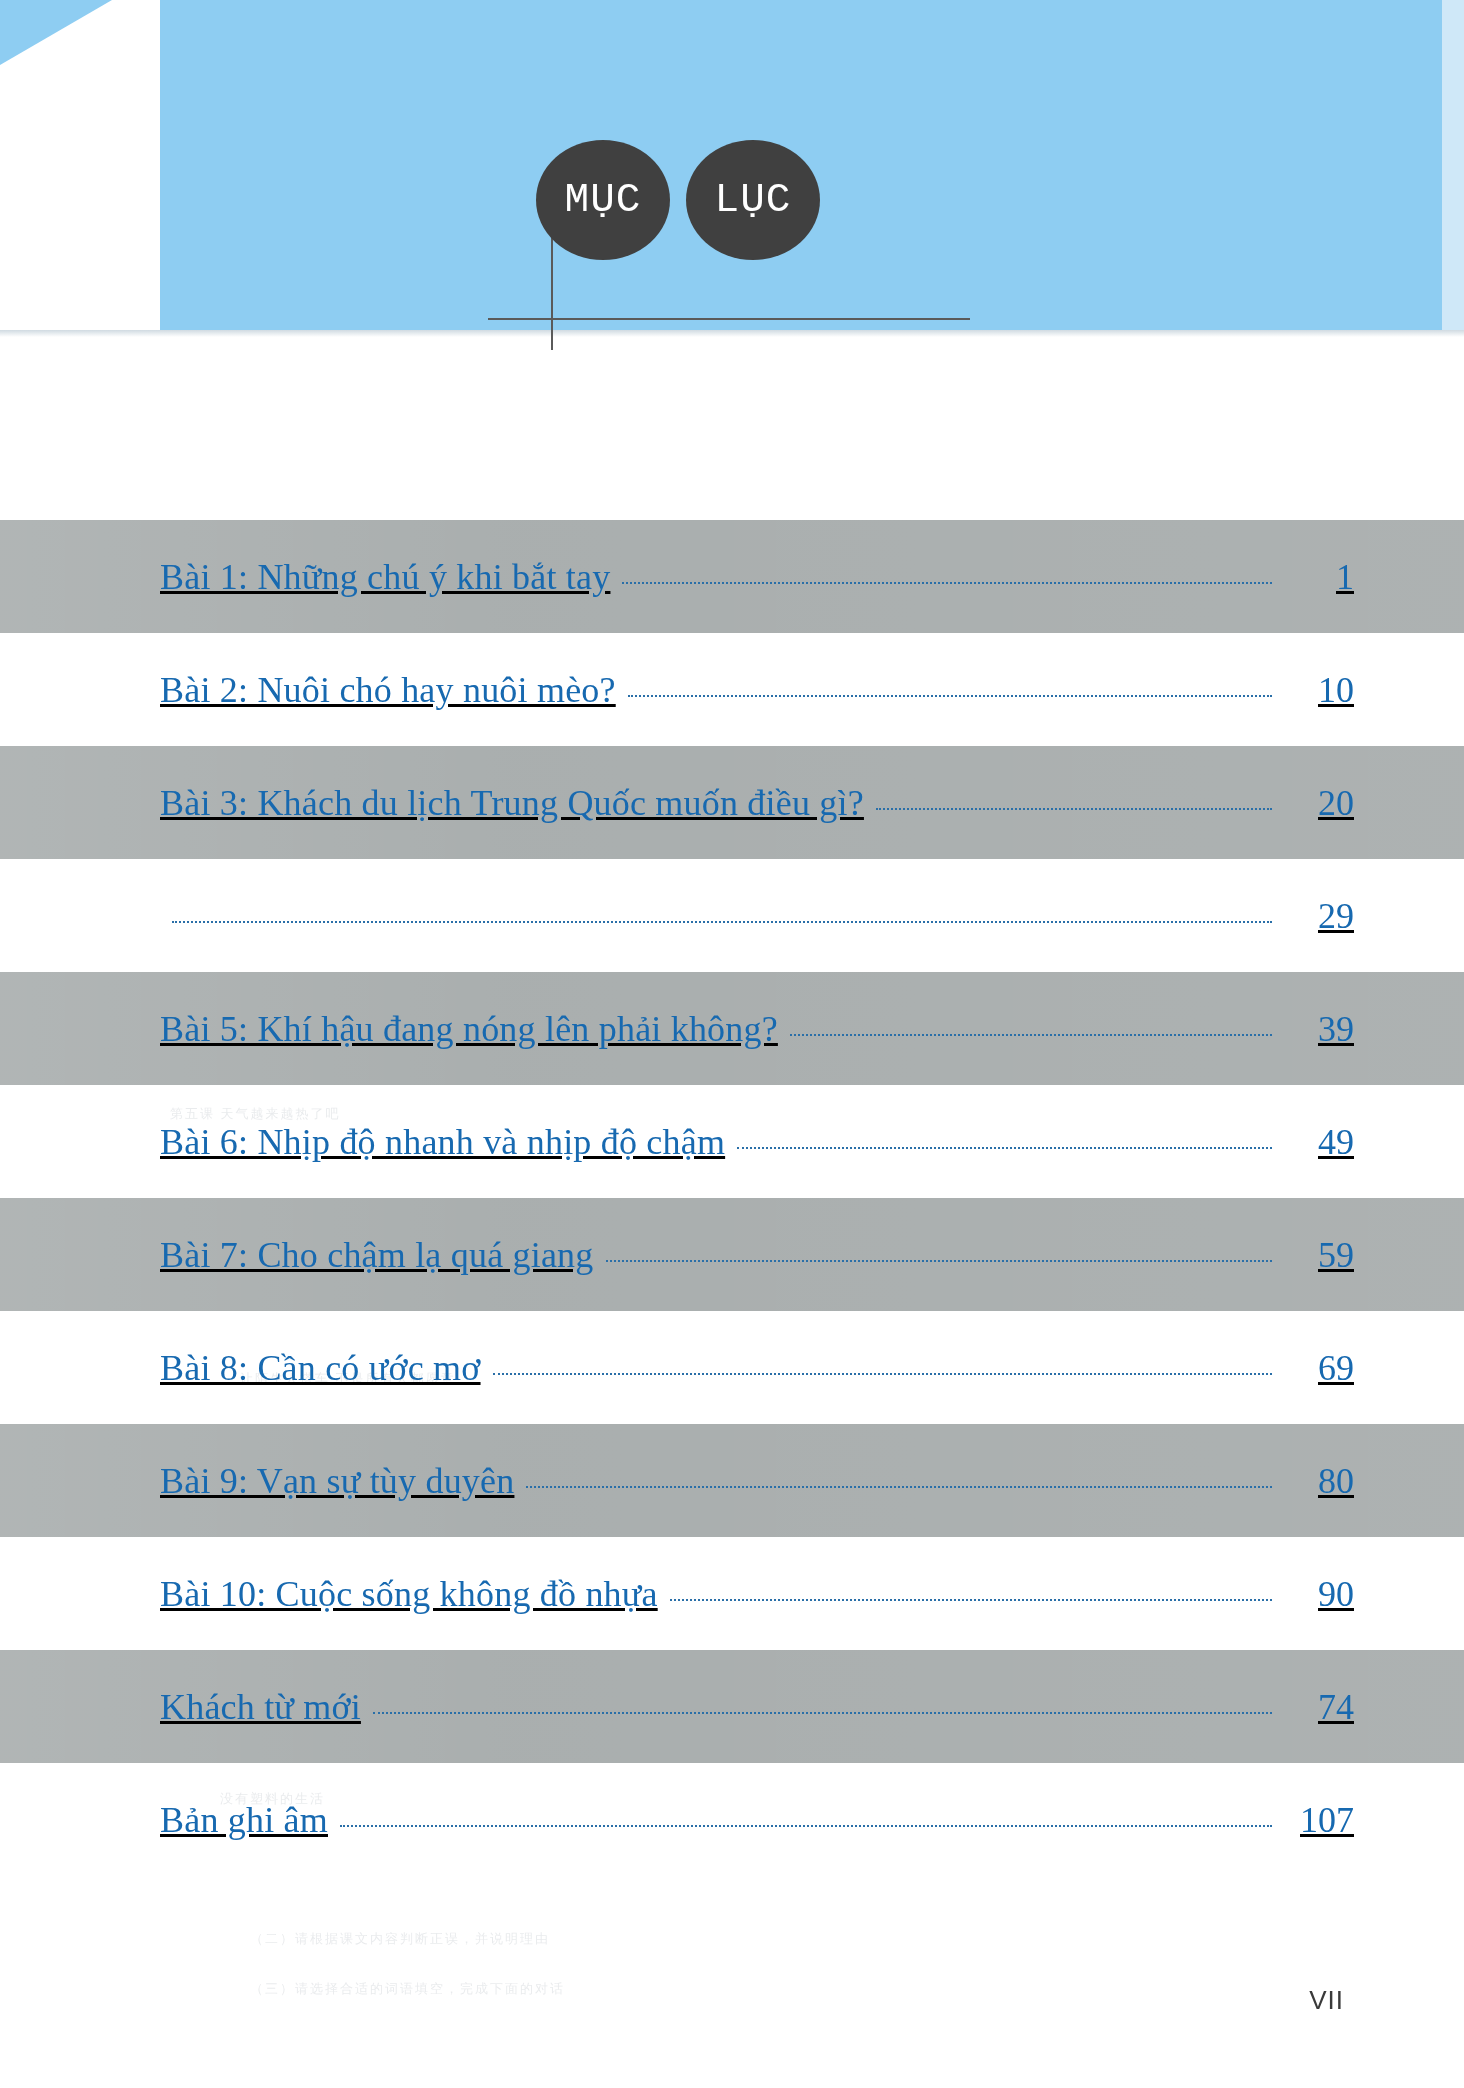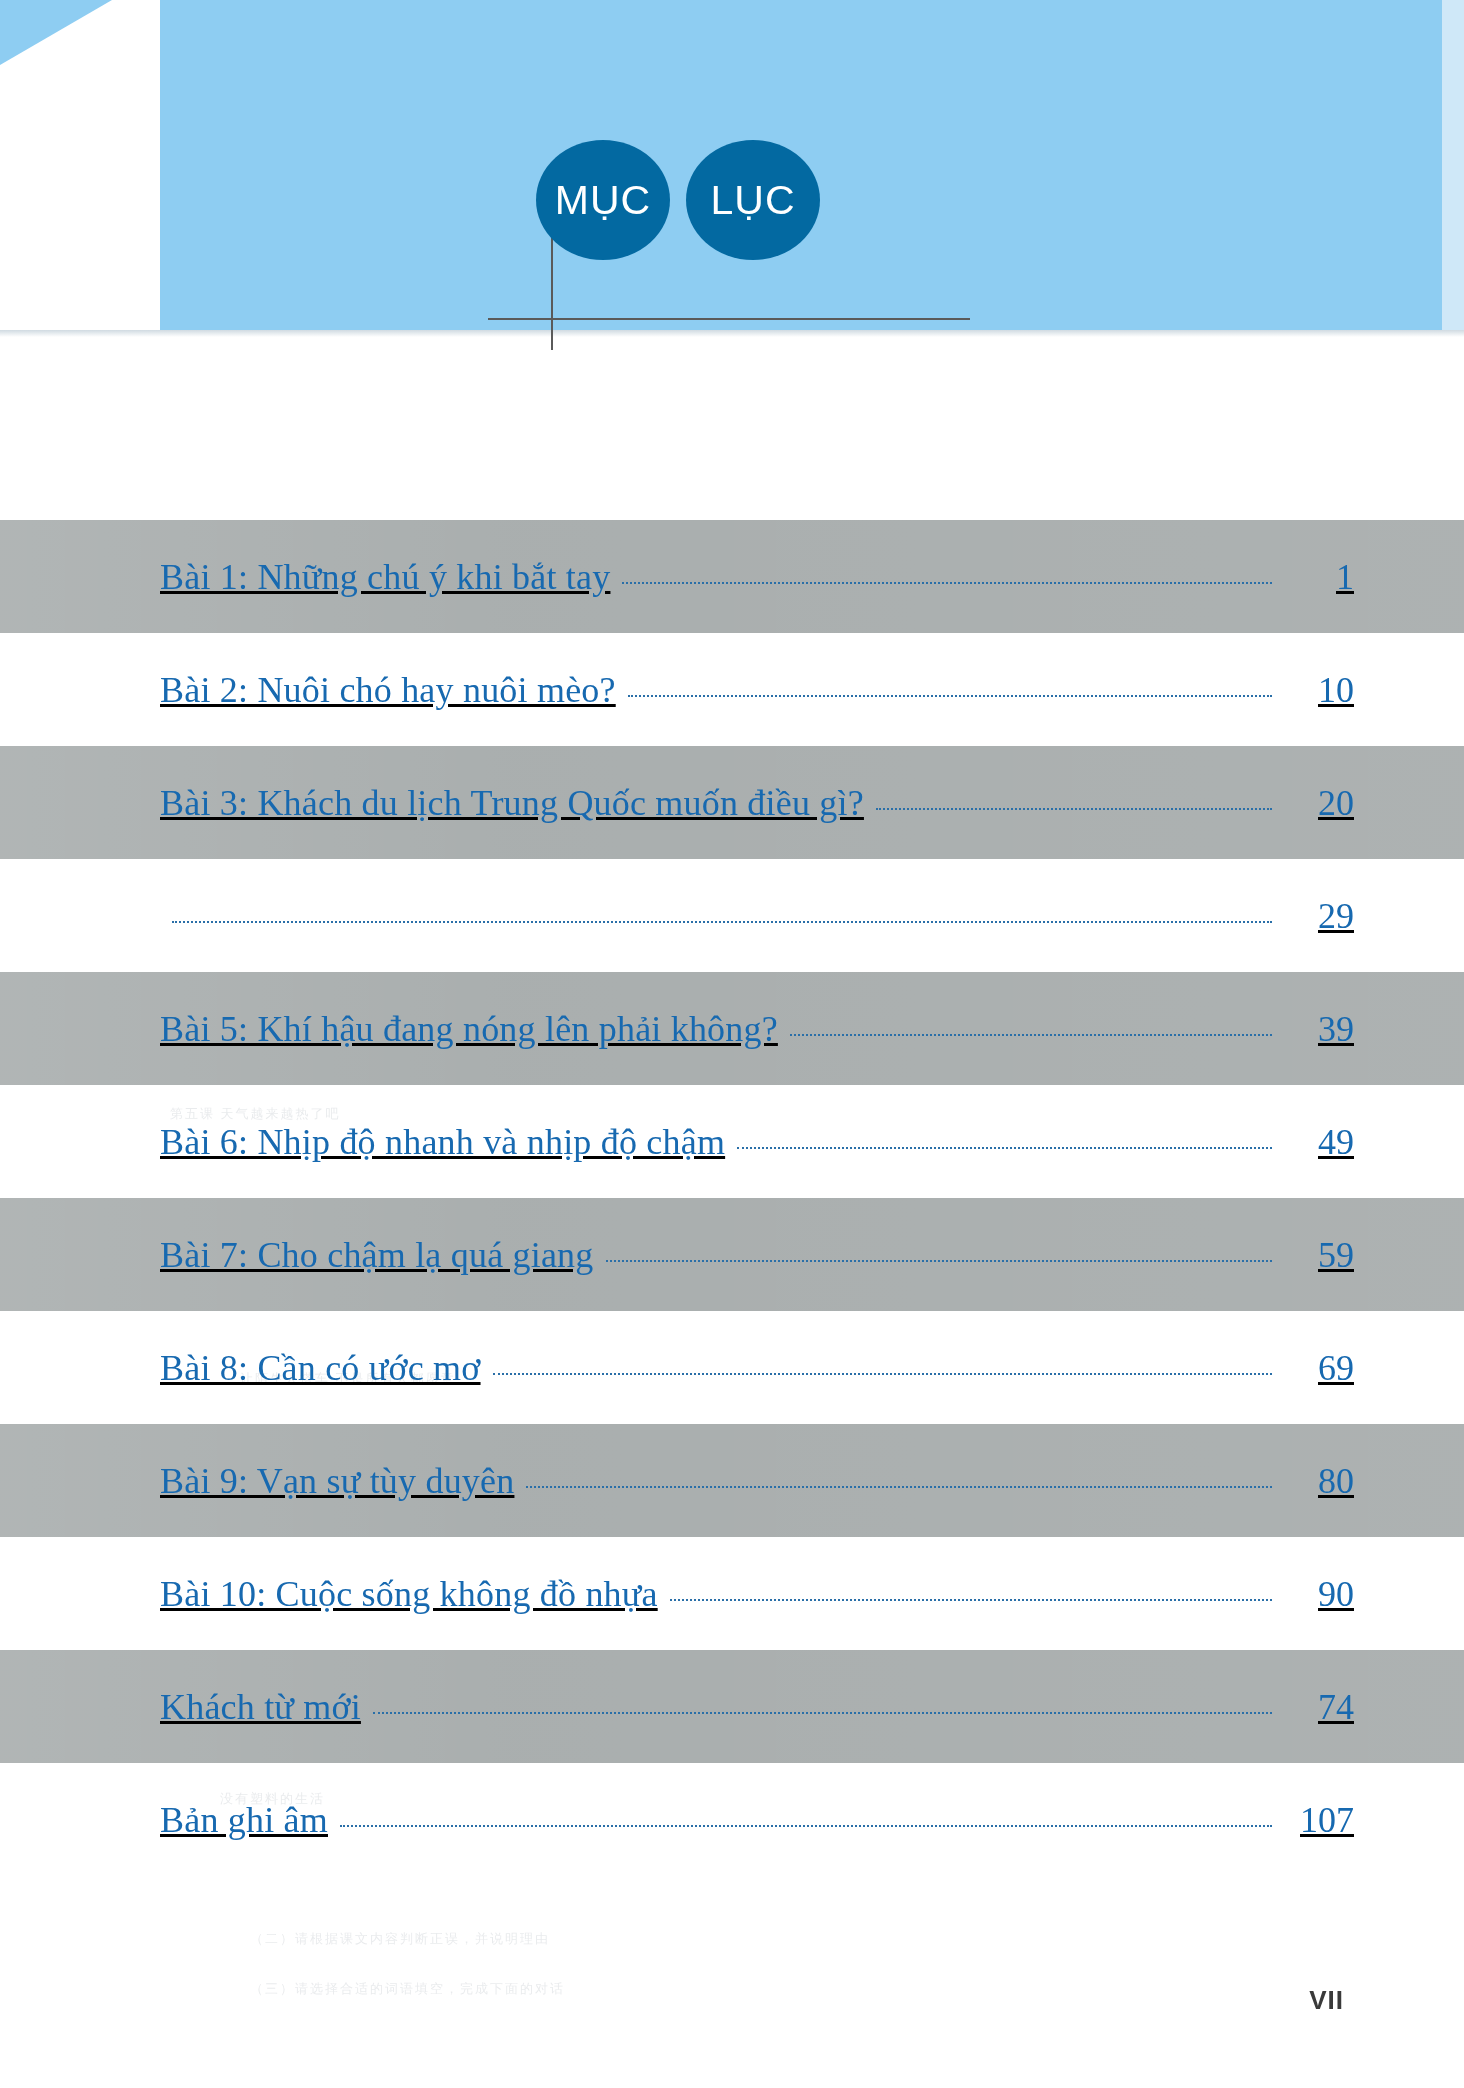--- a/index.html
+++ b/index.html
@@ -68,28 +68,28 @@
     top: 140px;
     width: 400px;
     height: 140px;
   }
   .bubble {
     position: absolute;
     top: 0;
     width: 134px;
     height: 120px;
     border-radius: 50%;
-    background: #0369a1;
+    background: #404040;
     color: #ffffff;
     font-size: 41px;
     letter-spacing: 1px;
     display: flex;
     align-items: center;
     justify-content: center;
-    font-family: Liberation Sans, sans-serif;
+    font-family: Liberation Mono, monospace;
     text-align: right;
   }
   .bubble-1 { left: 46px; }
   .bubble-2 { left: 196px; }
 
   .rule-h {
     position: absolute;
     left: 488px;
     top: 318px;
     width: 482px;
@@ -168,21 +168,20 @@
   }
 
   .folio {
     position: absolute;
     right: 120px;
     bottom: 72px;
     font-size: 26px;
     color: #3a3a3a;
     font-family: "Liberation Sans", sans-serif;
     letter-spacing: 1px;
-    font-weight: bold;
   }
 </style>
 </head>
 <body>
 
 <div class="page">
 
   <div class="banner">
     <div class="banner-edge-right"></div>
     <div class="banner-corner"></div>

